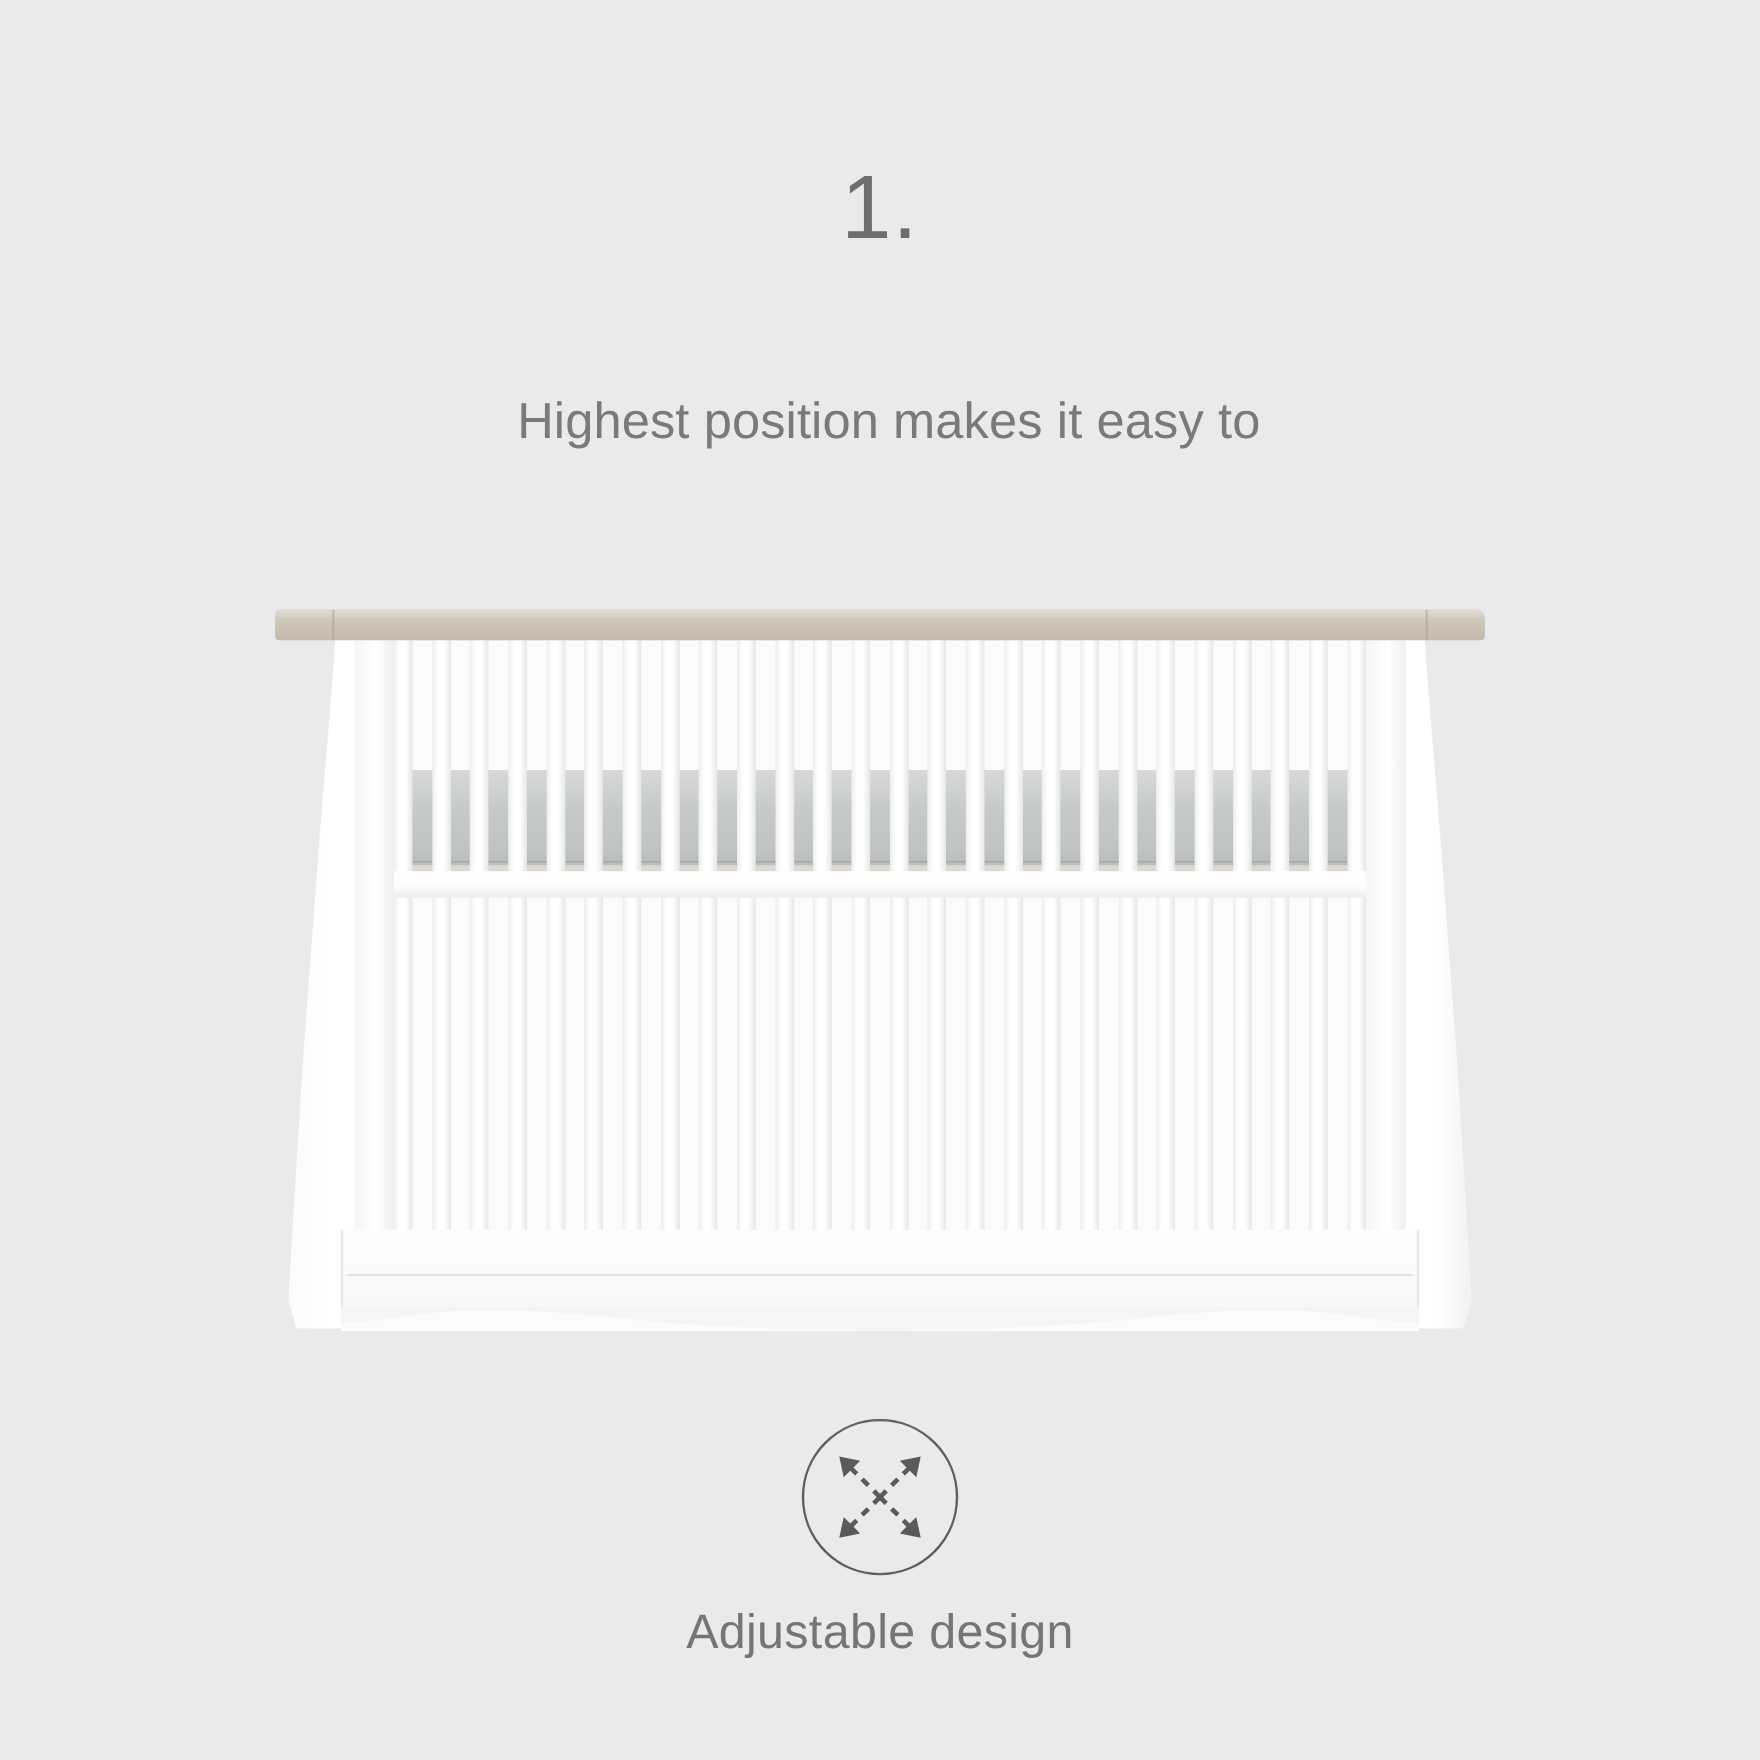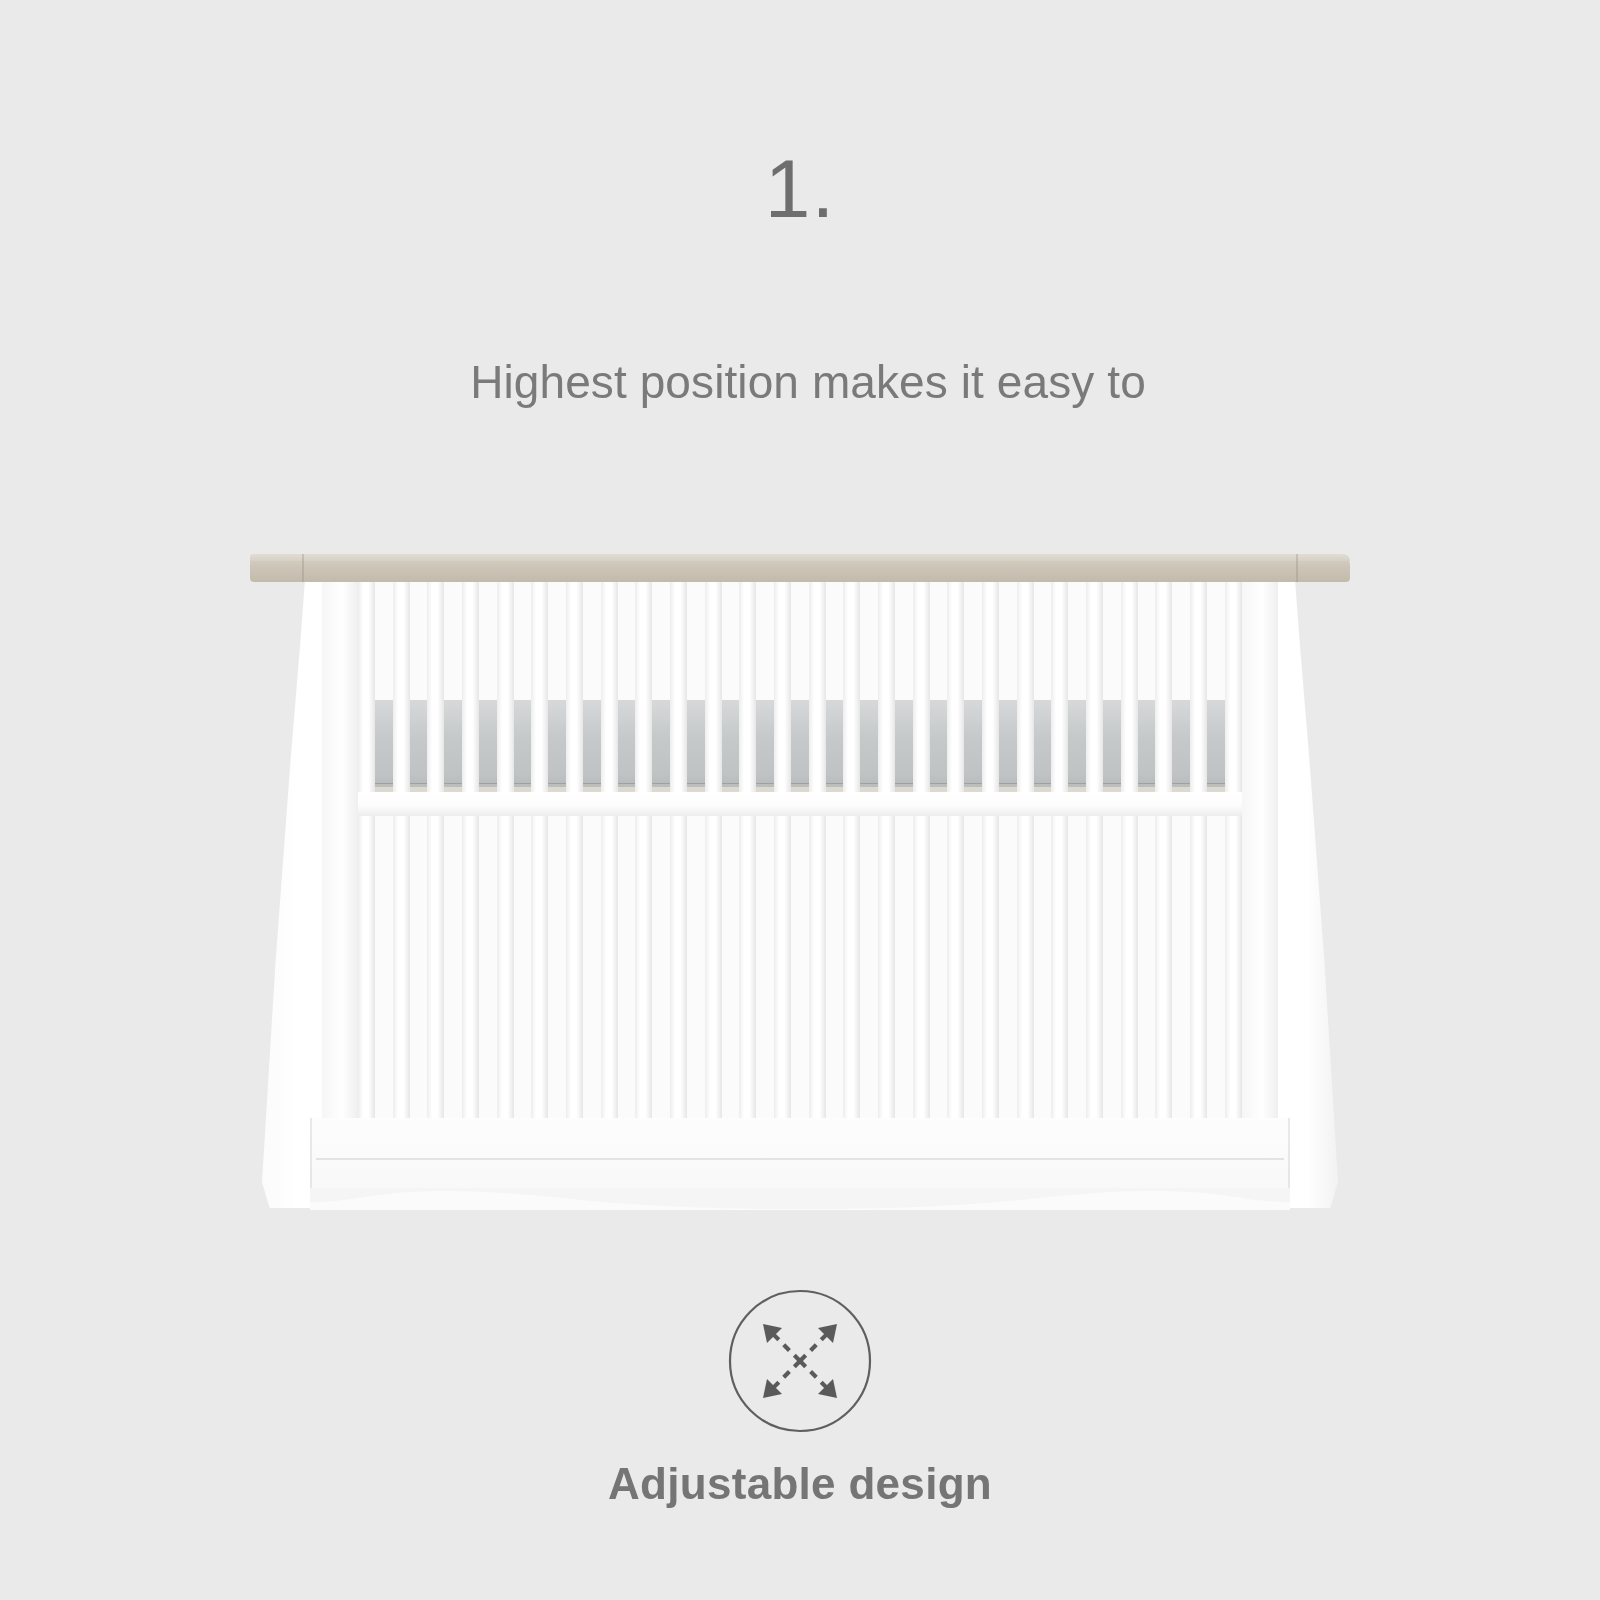--- a/index.html
+++ b/index.html
@@ -221,21 +221,21 @@
   }
   .feature-icon {
     width: 146px;
     height: 146px;
     margin: 0 auto;
     display: block;
   }
   .feature-label {
     margin-top: 26px;
     font-size: 44px;
-    font-weight: 700;
+    font-weight: 400;
     letter-spacing: 0.3px;
     color: #757575;
     line-height: 1.1;
   }
 </style>
 </head>
 <body>
 
 <div class="panel">
 

